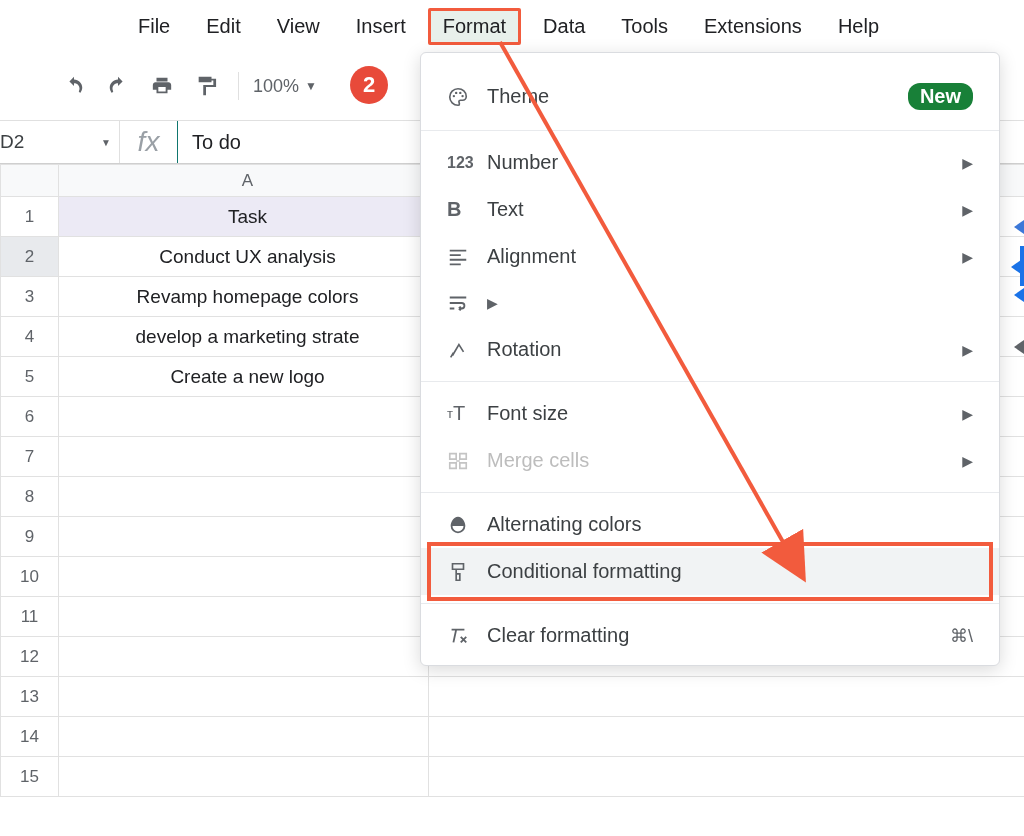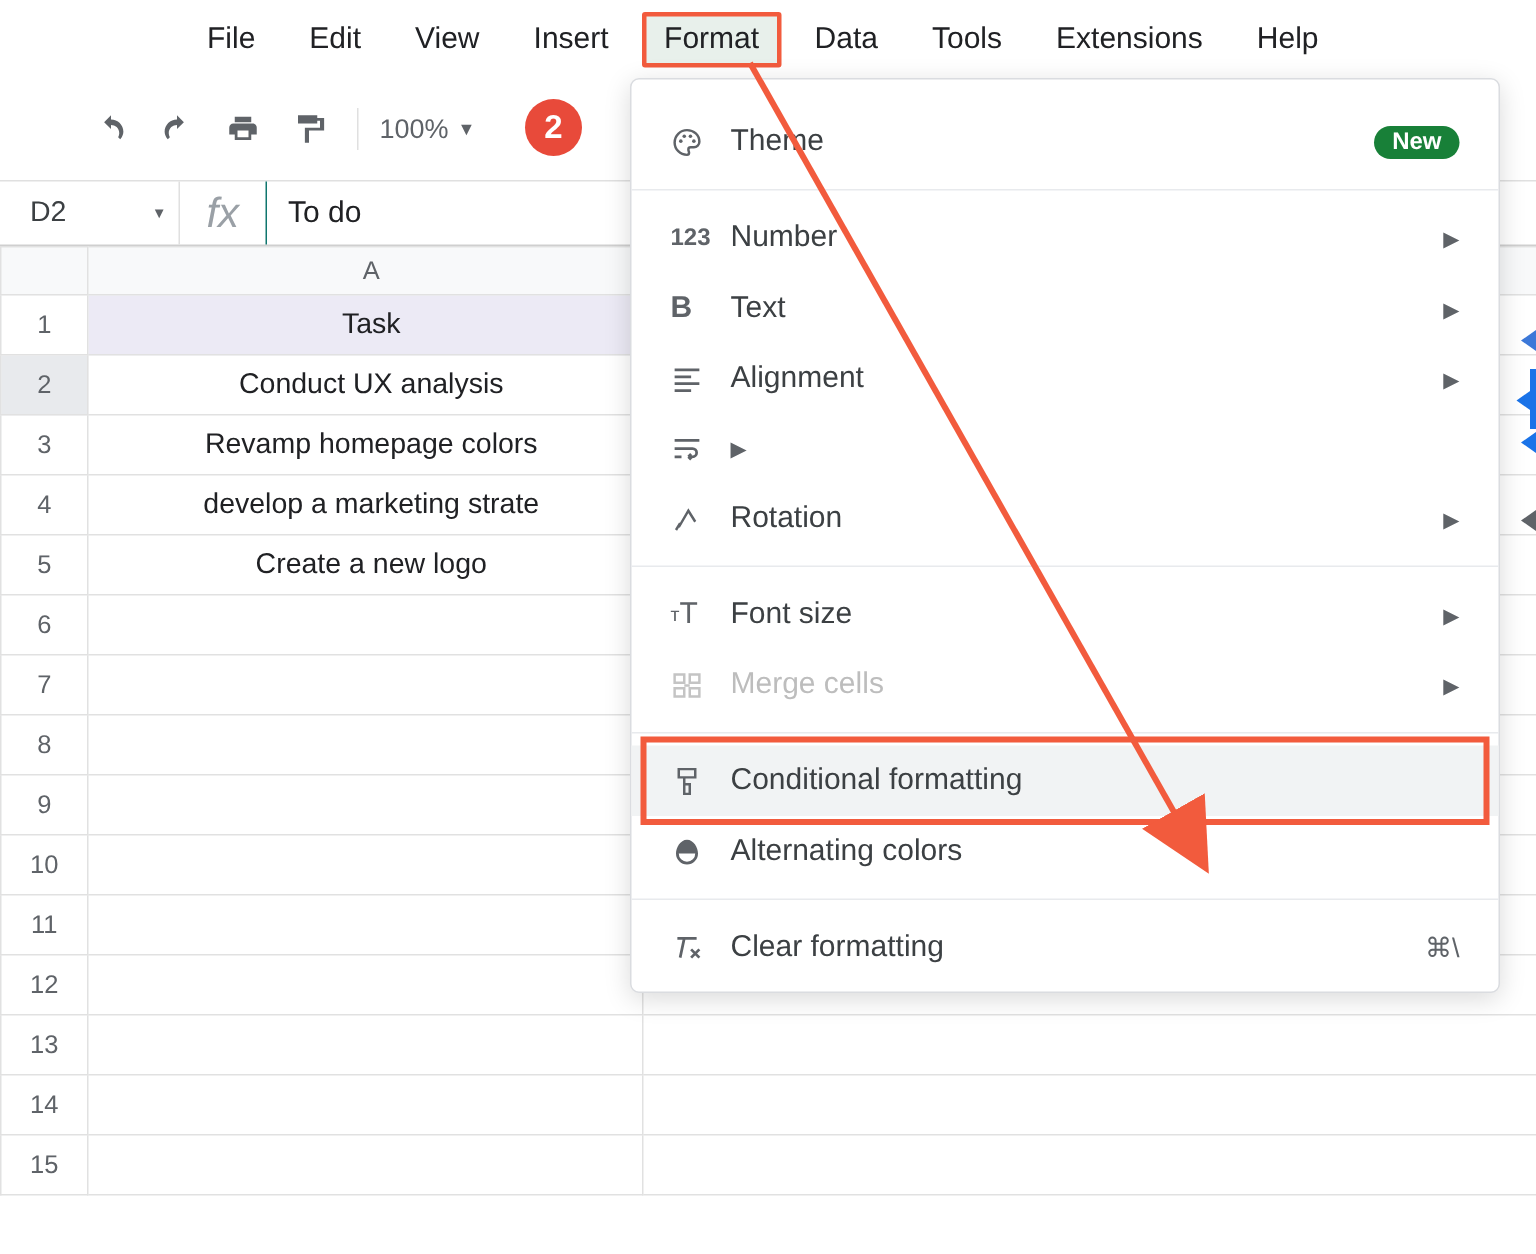--- a/index.html
+++ b/index.html
@@ -69,21 +69,21 @@
   
   .fxbar {
     display: flex; align-items: center;
     height: 44px;
     border-top: 1px solid #e0e0e0;
     border-bottom: 1px solid #cfcfcf;
   }
   .namebox {
     width: 120px; height: 100%;
     display: flex; align-items: center;
-    padding-left: 20px;
+    padding-left: 0;
     font-size: 19px;
     color: #3c4043;
     border-right: 1px solid #e0e0e0;
   }
   .namebox .dd { margin-left: auto; margin-right: 8px; color:#5f6368; font-size:10px;}
   .fxlabel {
     width: 58px; display:flex; align-items:center; justify-content:center;
     font-style: italic; color: #9aa0a6; font-size: 28px;
     border-right: 1px solid #0f766e;
     height:100%;
@@ -174,21 +174,21 @@
   .dd-item.disabled .dd-icon { color:#c4c4c4; }
   .dd-item.highlighted {
     background: #f1f3f4;
   }
   .dd-sep {
     height: 1px; background: #e8eaed; margin: 8px 0;
   }
   .dd-badge-new {
     background: #188038; color:#fff;
     border-radius: 12px; padding: 2px 12px;
-    font-size: 16px; font-weight:600;
+    font-size: 20px; font-weight:600;
     margin-left: 8px;
   }
   .dd-shortcut {
     color:#5f6368; font-size:18px; margin-left:8px;
   }
   .dd-highlight-box {
     position: absolute;
     border: 4px solid #f25b3d;
     left: 6px; right: 6px;
     top: -6px; bottom: -6px;
@@ -442,36 +442,36 @@
   <div class="dd-item disabled">
     <span class="dd-icon">
       <svg width="22" height="22" viewBox="0 0 24 24">
           <path fill="none" stroke="#c4c4c4" stroke-width="1.8" d="M3 4h7v6H3zM14 4h7v6h-7zM3 14h7v6H3zM14 14h7v6h-7zM10 12h4"></path>
         </svg>
     </span>
     <span class="dd-label">Merge cells</span>
     <span class="dd-arrow">▶</span>
   </div>
   <div class="dd-sep"></div>
+  <div class="dd-item">
+    <span class="dd-icon">
+      <svg width="22" height="22" viewBox="0 0 24 24">
+          <path fill="#5f6368" d="M12 3C7 3 4 9 4 13a8 8 0 0 0 16 0c0-4-3-10-8-10zm0 16a6 6 0 0 1-6-6h12a6 6 0 0 1-6 6z"></path>
+        </svg>
+    </span>
+    <span class="dd-label">Alternating colors</span>
+  </div>
   <div class="dd-item highlighted" style="position:relative;">
     <span class="dd-icon">
       <svg width="22" height="22" viewBox="0 0 24 24">
           <path fill="none" stroke="#5f6368" stroke-width="1.8" d="M6 3h12v6H6zM10 9v5m0 0h4v7h-4z"></path>
         </svg>
     </span>
     <span class="dd-label">Conditional formatting</span>
     <div class="dd-highlight-box"></div>
-  </div>
-  <div class="dd-item">
-    <span class="dd-icon">
-      <svg width="22" height="22" viewBox="0 0 24 24">
-          <path fill="#5f6368" d="M12 3C7 3 4 9 4 13a8 8 0 0 0 16 0c0-4-3-10-8-10zm0 16a6 6 0 0 1-6-6h12a6 6 0 0 1-6 6z"></path>
-        </svg>
-    </span>
-    <span class="dd-label">Alternating colors</span>
   </div>
   <div class="dd-sep"></div>
   <div class="dd-item">
     <span class="dd-icon">
       <svg width="22" height="22" viewBox="0 0 24 24">
           <path fill="none" stroke="#5f6368" stroke-width="2" d="M5 5h14M10 5l-3 14M15 13l6 6m0-6-6 6"></path>
         </svg>
     </span>
     <span class="dd-label">Clear formatting</span>
     <span class="dd-shortcut">⌘\</span>

